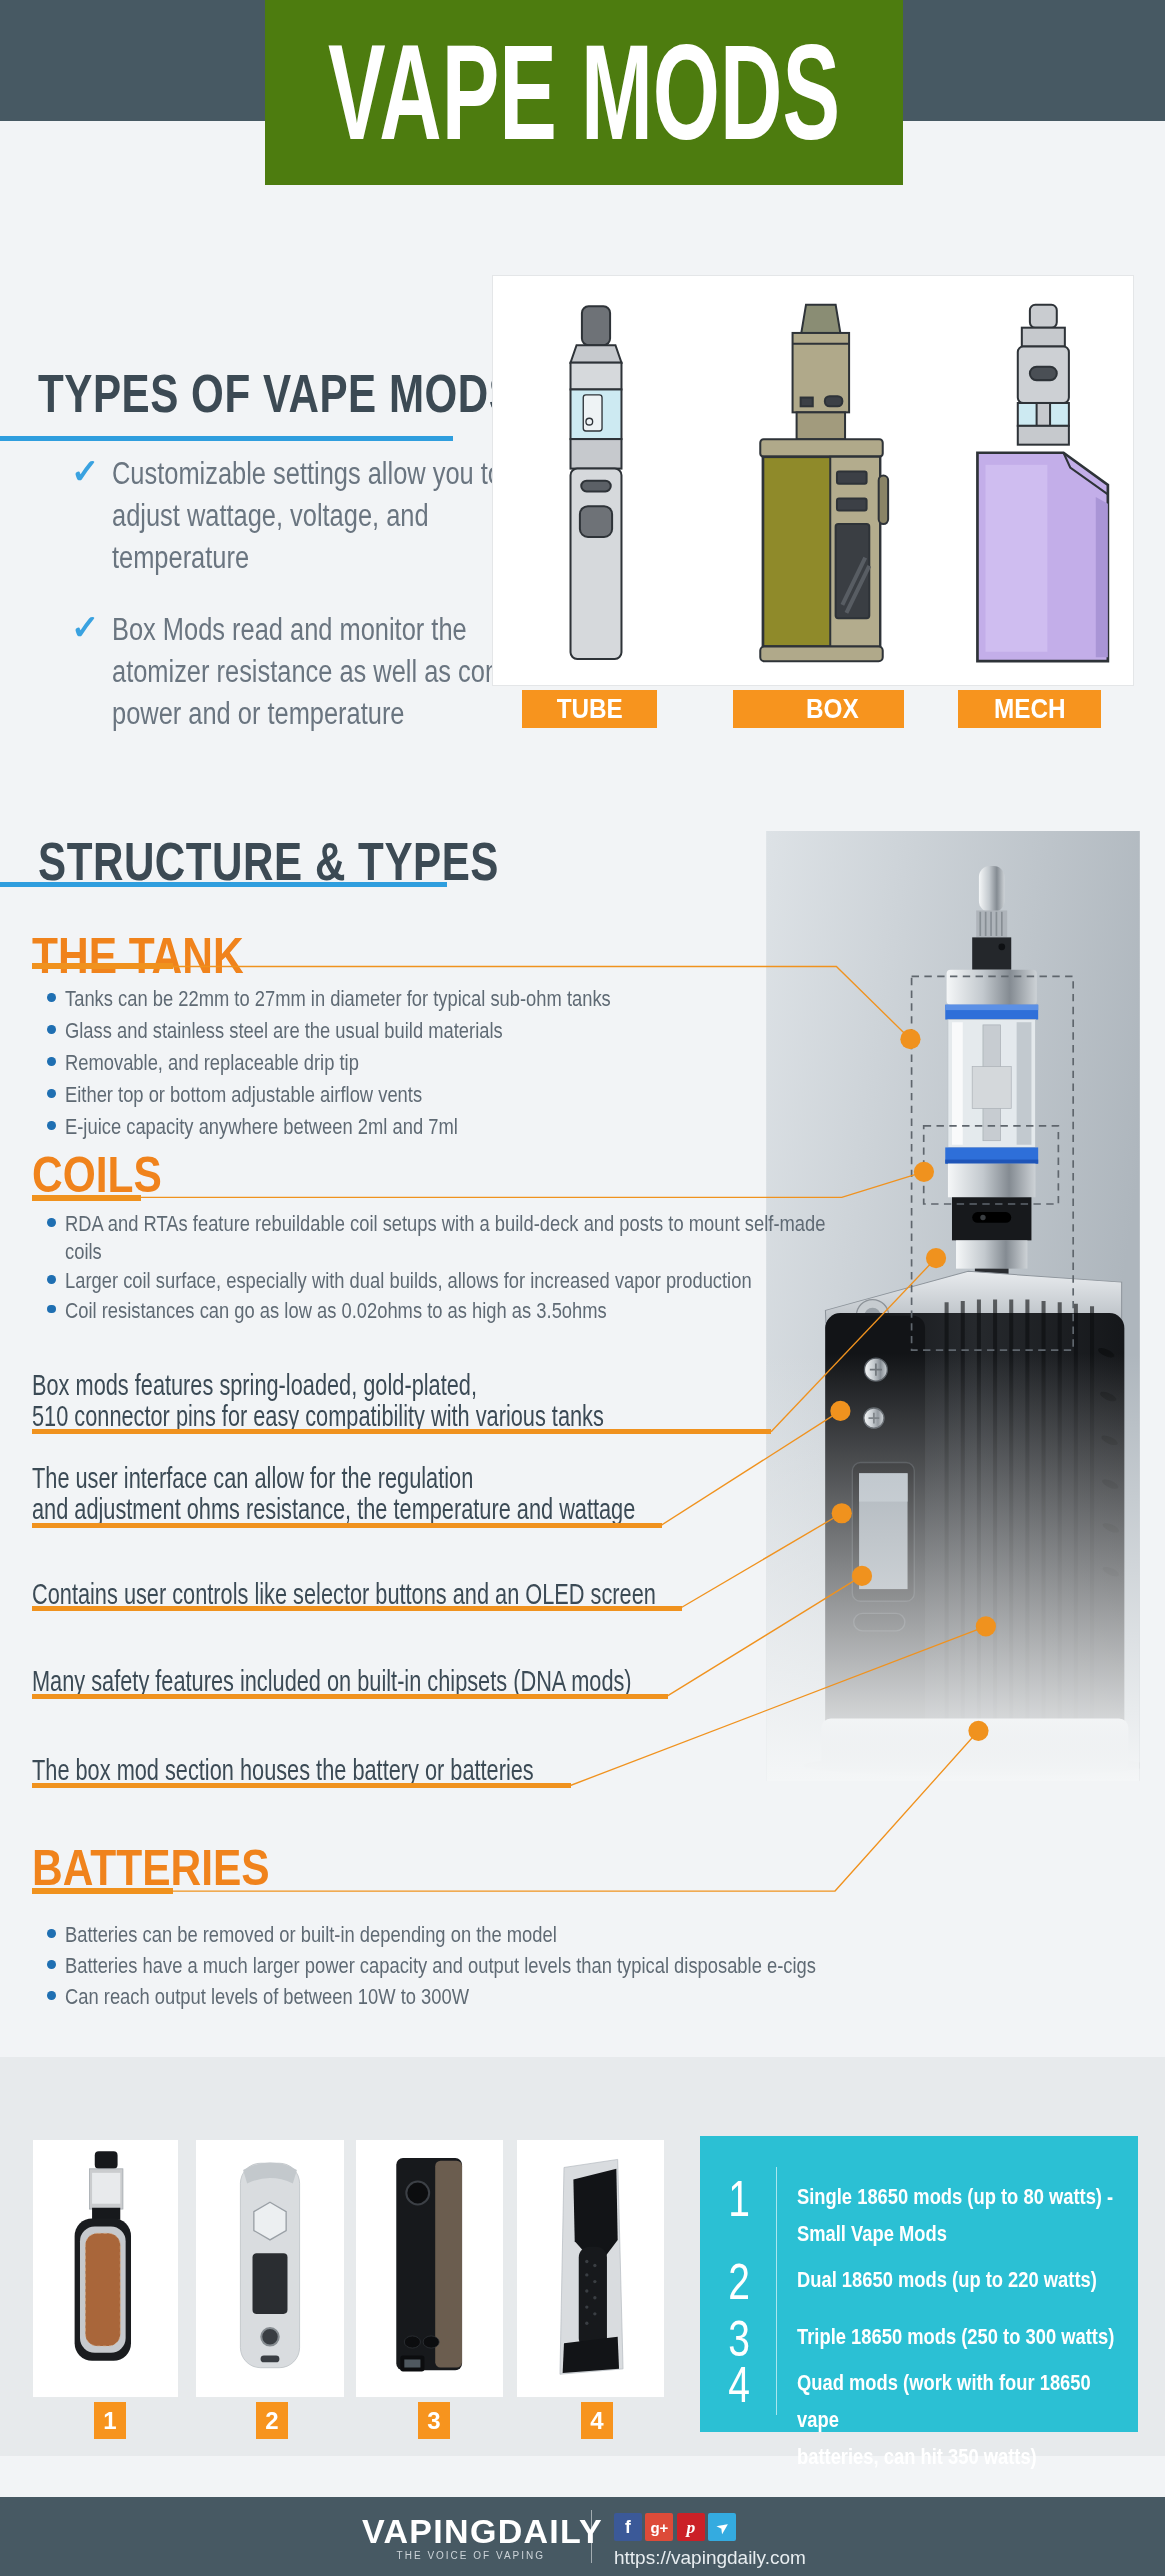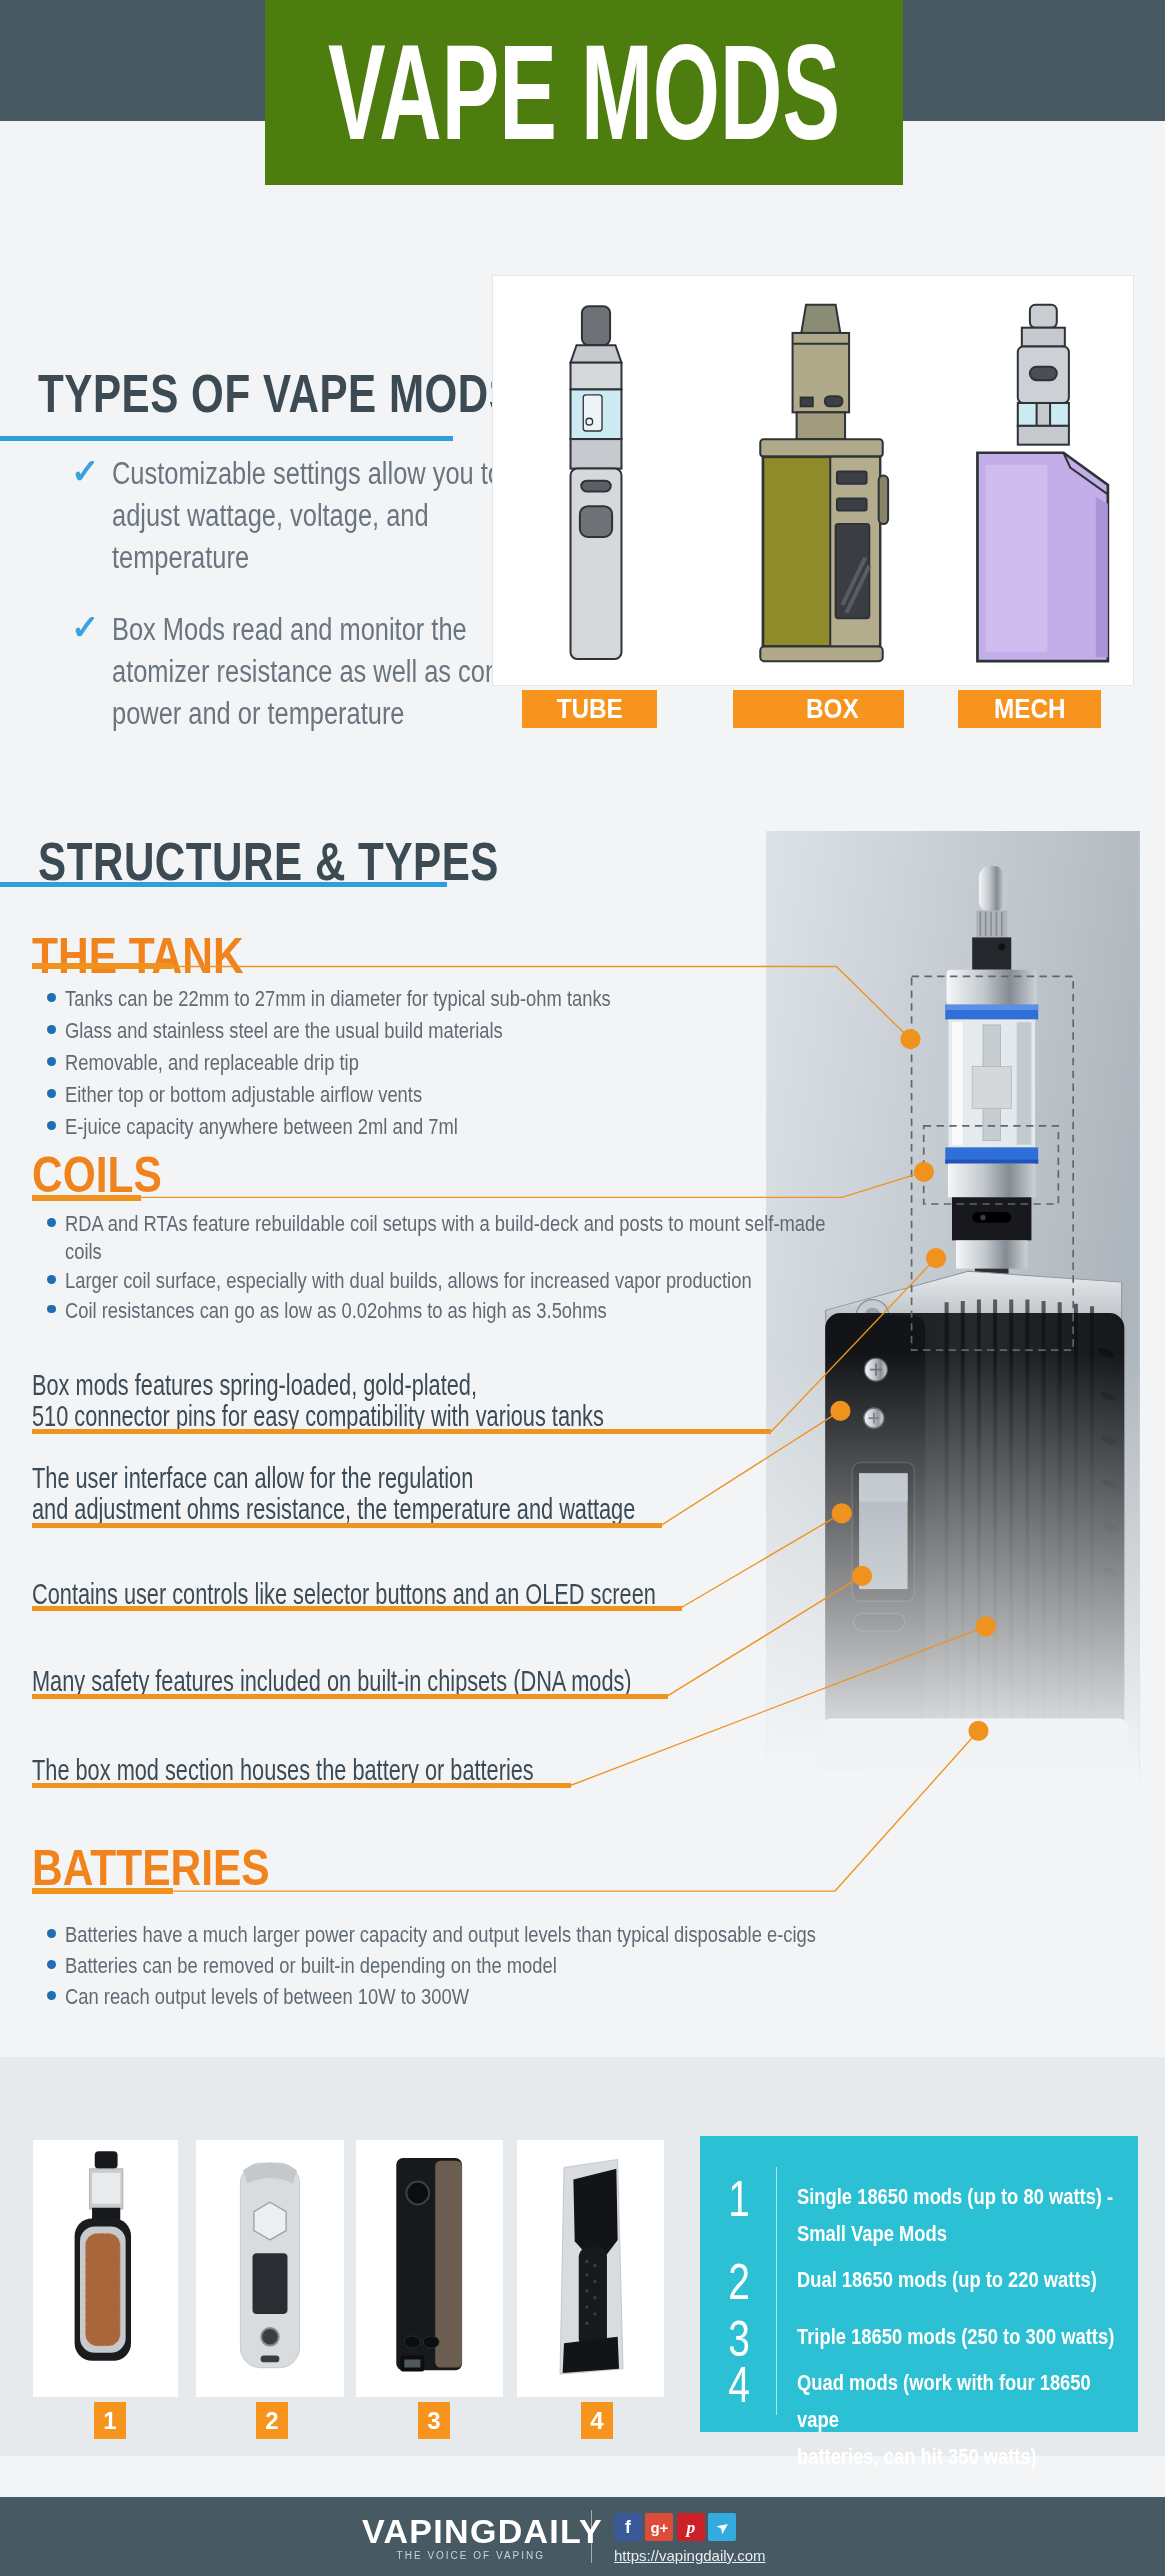--- a/index.html
+++ b/index.html
@@ -43,21 +43,21 @@
   .tnum{font-size:50px;color:#ffffff;text-align:center;width:62px;transform:scaleX(.78);transform-origin:50% 0;}
   .ttxt{font-size:21.6px;font-weight:bold;color:#ffffff;line-height:37px;width:381px;transform:scaleX(.85);transform-origin:0 0;}
   .tsep{width:1.3px;background:rgba(255,255,255,.6);}
   
   .footer{background:#475963;}
   .brand{font-size:34px;font-weight:bold;color:#ffffff;letter-spacing:1.3px;transform:scaleX(.88);transform-origin:0 0;white-space:nowrap;}
   .tagline{font-size:10px;letter-spacing:2px;color:#cdd4d9;text-align:right;width:183px;}
   .social{display:flex;gap:3.4px;}
   .sic{width:28px;height:28px;border-radius:2px;display:flex;align-items:center;justify-content:center;
        color:#fff;font-weight:bold;}
-  .url{font-size:15px;color:#e8edf0;text-decoration:underline;}
+  .url{font-size:19px;color:#e8edf0;}
   svg{display:block;}
 </style>
 </head>
 <body>
 
 <div class="abs topbar"></div>
 <div class="abs titlebox">
   <span class="title">VAPE MODS</span>
 </div>
 
@@ -351,25 +351,25 @@
 </div>
 <div class="abs obar" style="left:32px;top:1783px;width:539px;height:5.4px;"></div>
 
 <div class="abs" style="left:32px;top:1839px;">
   <span class="oh cond">BATTERIES</span>
 </div>
 <div class="abs obar" style="left:32px;top:1888px;width:141px;height:6px;"></div>
 <div class="abs" style="left:47px;top:1921px;">
   <div class="brow" style="height:31px;">
       <span class="bdot"></span>
+      <span class="btxt" style="width:1091px;">Batteries can be removed or built-in depending on the model</span>
+    </div>
+  <div class="brow" style="height:31px;">
+      <span class="bdot"></span>
       <span class="btxt" style="width:1091px;">Batteries have a much larger power capacity and output levels than typical disposable e-cigs</span>
-    </div>
-  <div class="brow" style="height:31px;">
-      <span class="bdot"></span>
-      <span class="btxt" style="width:1091px;">Batteries can be removed or built-in depending on the model</span>
     </div>
   <div class="brow" style="height:31px;">
       <span class="bdot"></span>
       <span class="btxt" style="width:1091px;">Can reach output levels of between 10W to 300W</span>
     </div>
 </div>
 
 <div class="abs band" style="left:0;top:2057px;width:1165px;height:399px;"></div>
 
 <div class="abs card" style="left:33px;top:2140px;width:145px;height:257px;">

